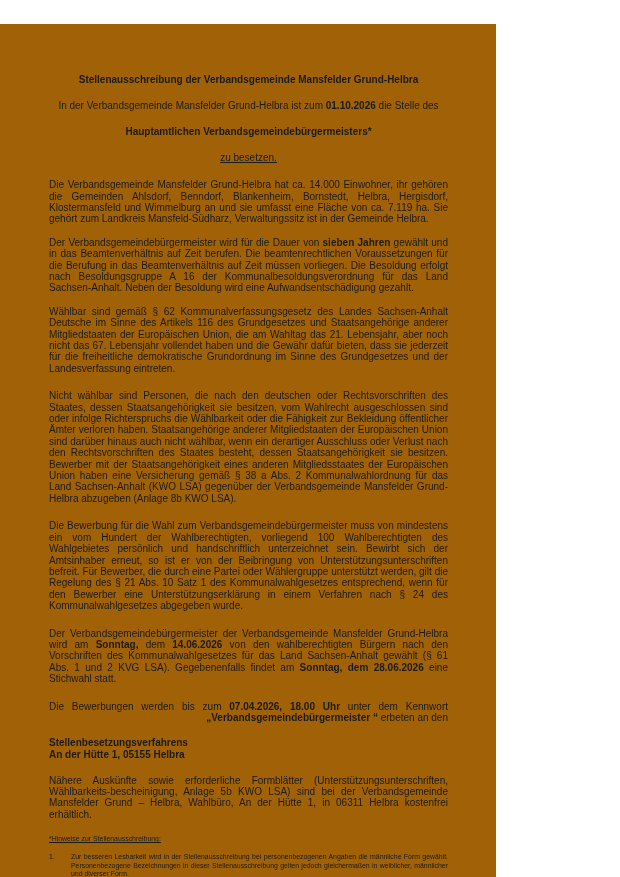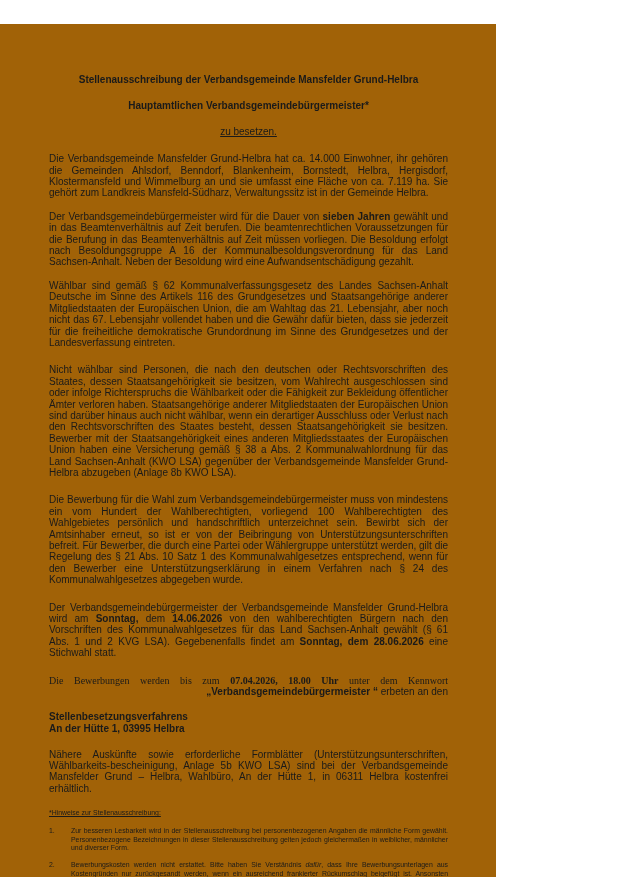--- a/index.html
+++ b/index.html
@@ -25,21 +25,21 @@
   }
   .center { text-align: center; }
   .hline { margin: 0 0 14.5px 0; }
   .para {
     text-align: justify;
     margin: 0 0 12px 0;
   }
   .gap-lg { margin-bottom: 16px; }
   .b { font-weight: bold; }
   .i { font-style: italic; }
-  .justify-full { text-align: justify; text-align-last: justify; font-family: Liberation Serif, serif; }
+  .justify-full { text-align: justify; text-align-last: justify; }
   .addr { margin: 0 0 14px 0; font-weight: bold; }
   .addr div { line-height: 11.6px; }
   .footnotes {
     margin-top: 15px;
     font-size: 6.9px;
     line-height: 8.7px;
   }
   .fn-heading {
     text-decoration: underline;
     margin: 0 0 9px 0;
@@ -57,22 +57,23 @@
   }
 </style>
 </head>
 <body>
 
 <div class="page">
   <div class="doc">
 
     <div class="center hline b">Stellenausschreibung der Verbandsgemeinde Mansfelder Grund-Helbra</div>
 
+    <div class="center hline"><span>In der Verbandsgemeinde Mansfelder Grund-Helbra ist zum </span><span class="b">01.10.2026</span><span> die Stelle des</span></div>
 
-    <div class="center hline b">Hauptamtlichen Verbandsgemeindebürgermeister*</div>
+    <div class="center hline b">Hauptamtlichen Verbandsgemeindebürgermeisters*</div>
 
     <div class="center" style="margin-bottom:16px;text-decoration:underline;">zu besetzen.</div>
 
     <p class="para"><span>Die Verbandsgemeinde Mansfelder Grund-Helbra hat ca. 14.000 Einwohner, ihr gehören die Gemeinden Ahlsdorf, Benndorf, Blankenheim, Bornstedt, Helbra, Hergisdorf, Klostermansfeld und Wimmelburg an und sie umfasst eine Fläche von ca. 7.119 ha. Sie gehört zum Landkreis Mansfeld-Südharz, Verwaltungssitz ist in der Gemeinde Helbra.</span></p>
 
     <p class="para"><span>Der Verbandsgemeindebürgermeister wird für die Dauer von </span><span class="b">sieben Jahren</span><span> gewählt und in das Beamtenverhältnis auf Zeit berufen. Die beamtenrechtlichen Voraussetzungen für die Berufung in das Beamtenverhältnis auf Zeit müssen vorliegen. Die Besoldung erfolgt nach Besoldungsgruppe A 16 der Kommunalbesoldungsverordnung für das Land Sachsen-Anhalt. Neben der Besoldung wird eine Aufwandsentschädigung gezahlt.</span></p>
 
     <p class="para gap-lg"><span>Wählbar sind gemäß § 62 Kommunalverfassungsgesetz des Landes Sachsen-Anhalt Deutsche im Sinne des Artikels 116 des Grundgesetzes und Staatsangehörige anderer Mitgliedstaaten der Europäischen Union, die am Wahltag das 21. Lebensjahr, aber noch nicht das 67. Lebensjahr vollendet haben und die Gewähr dafür bieten, dass sie jederzeit für die freiheitliche demokratische Grundordnung im Sinne des Grundgesetzes und der Landesverfassung eintreten.</span></p>
 
     <p class="para gap-lg"><span>Nicht wählbar sind Personen, die nach den deutschen oder Rechtsvorschriften des Staates, dessen Staatsangehörigkeit sie besitzen, vom Wahlrecht ausgeschlossen sind oder infolge Richterspruchs die Wählbarkeit oder die Fähigkeit zur Bekleidung öffentlicher Ämter verloren haben. Staatsangehörige anderer Mitgliedstaaten der Europäischen Union sind darüber hinaus auch nicht wählbar, wenn ein derartiger Ausschluss oder Verlust nach den Rechtsvorschriften des Staates besteht, dessen Staatsangehörigkeit sie besitzen. Bewerber mit der Staatsangehörigkeit eines anderen Mitgliedsstaates der Europäischen Union haben eine Versicherung gemäß § 38 a Abs. 2 Kommunalwahlordnung für das Land Sachsen-Anhalt (KWO LSA) gegenüber der Verbandsgemeinde Mansfelder Grund-Helbra abzugeben (Anlage 8b KWO LSA).</span></p>
@@ -81,21 +82,21 @@
 
     <p class="para gap-lg"><span>Der Verbandsgemeindebürgermeister der Verbandsgemeinde Mansfelder Grund-Helbra wird am </span><span class="b">Sonntag,</span><span> dem </span><span class="b">14.06.2026</span><span> von den wahlberechtigten Bürgern nach den Vorschriften des Kommunalwahlgesetzes für das Land Sachsen-Anhalt gewählt (§ 61 Abs. 1 und 2 KVG LSA). Gegebenenfalls findet am </span><span class="b">Sonntag, dem 28.06.2026</span><span> eine Stichwahl statt.</span></p>
 
     <div class="para" style="margin-bottom:14px;">
       <div class="justify-full"><span>Die Bewerbungen werden bis zum </span><span class="b">07.04.2026, 18.00 Uhr</span><span> unter dem Kennwort</span></div>
       <div style="text-align:right;"><span class="b">„Verbandsgemeindebürgermeister “</span><span> erbeten an den</span></div>
     </div>
 
     <div class="addr">
       <div>Stellenbesetzungsverfahrens</div>
-      <div>An der Hütte 1, 03995 Helbra</div>
+      <div>An der Hütte 1, 05155 Helbra</div>
     </div>
 
     <p class="para"><span>Nähere Auskünfte sowie erforderliche Formblätter (Unterstützungsunterschriften, Wählbarkeits-bescheinigung, Anlage 5b KWO LSA) sind bei der Verbandsgemeinde Mansfelder Grund – Helbra, Wahlbüro, An der Hütte 1, in 06311 Helbra kostenfrei erhältlich.</span></p>
 
     <div class="footnotes">
       <div class="fn-heading">*Hinweise zur Stellenausschreibung:</div>
 
       <div class="fn-item">
         <div class="fn-num">1.</div>
         <div class="fn-text"><span>Zur besseren Lesbarkeit wird in der Stellenausschreibung bei personenbezogenen Angaben die männliche Form gewählt. Personenbezogene Bezeichnungen in dieser Stellenausschreibung gelten jedoch gleichermaßen in weiblicher, männlicher und diverser Form.</span></div>

